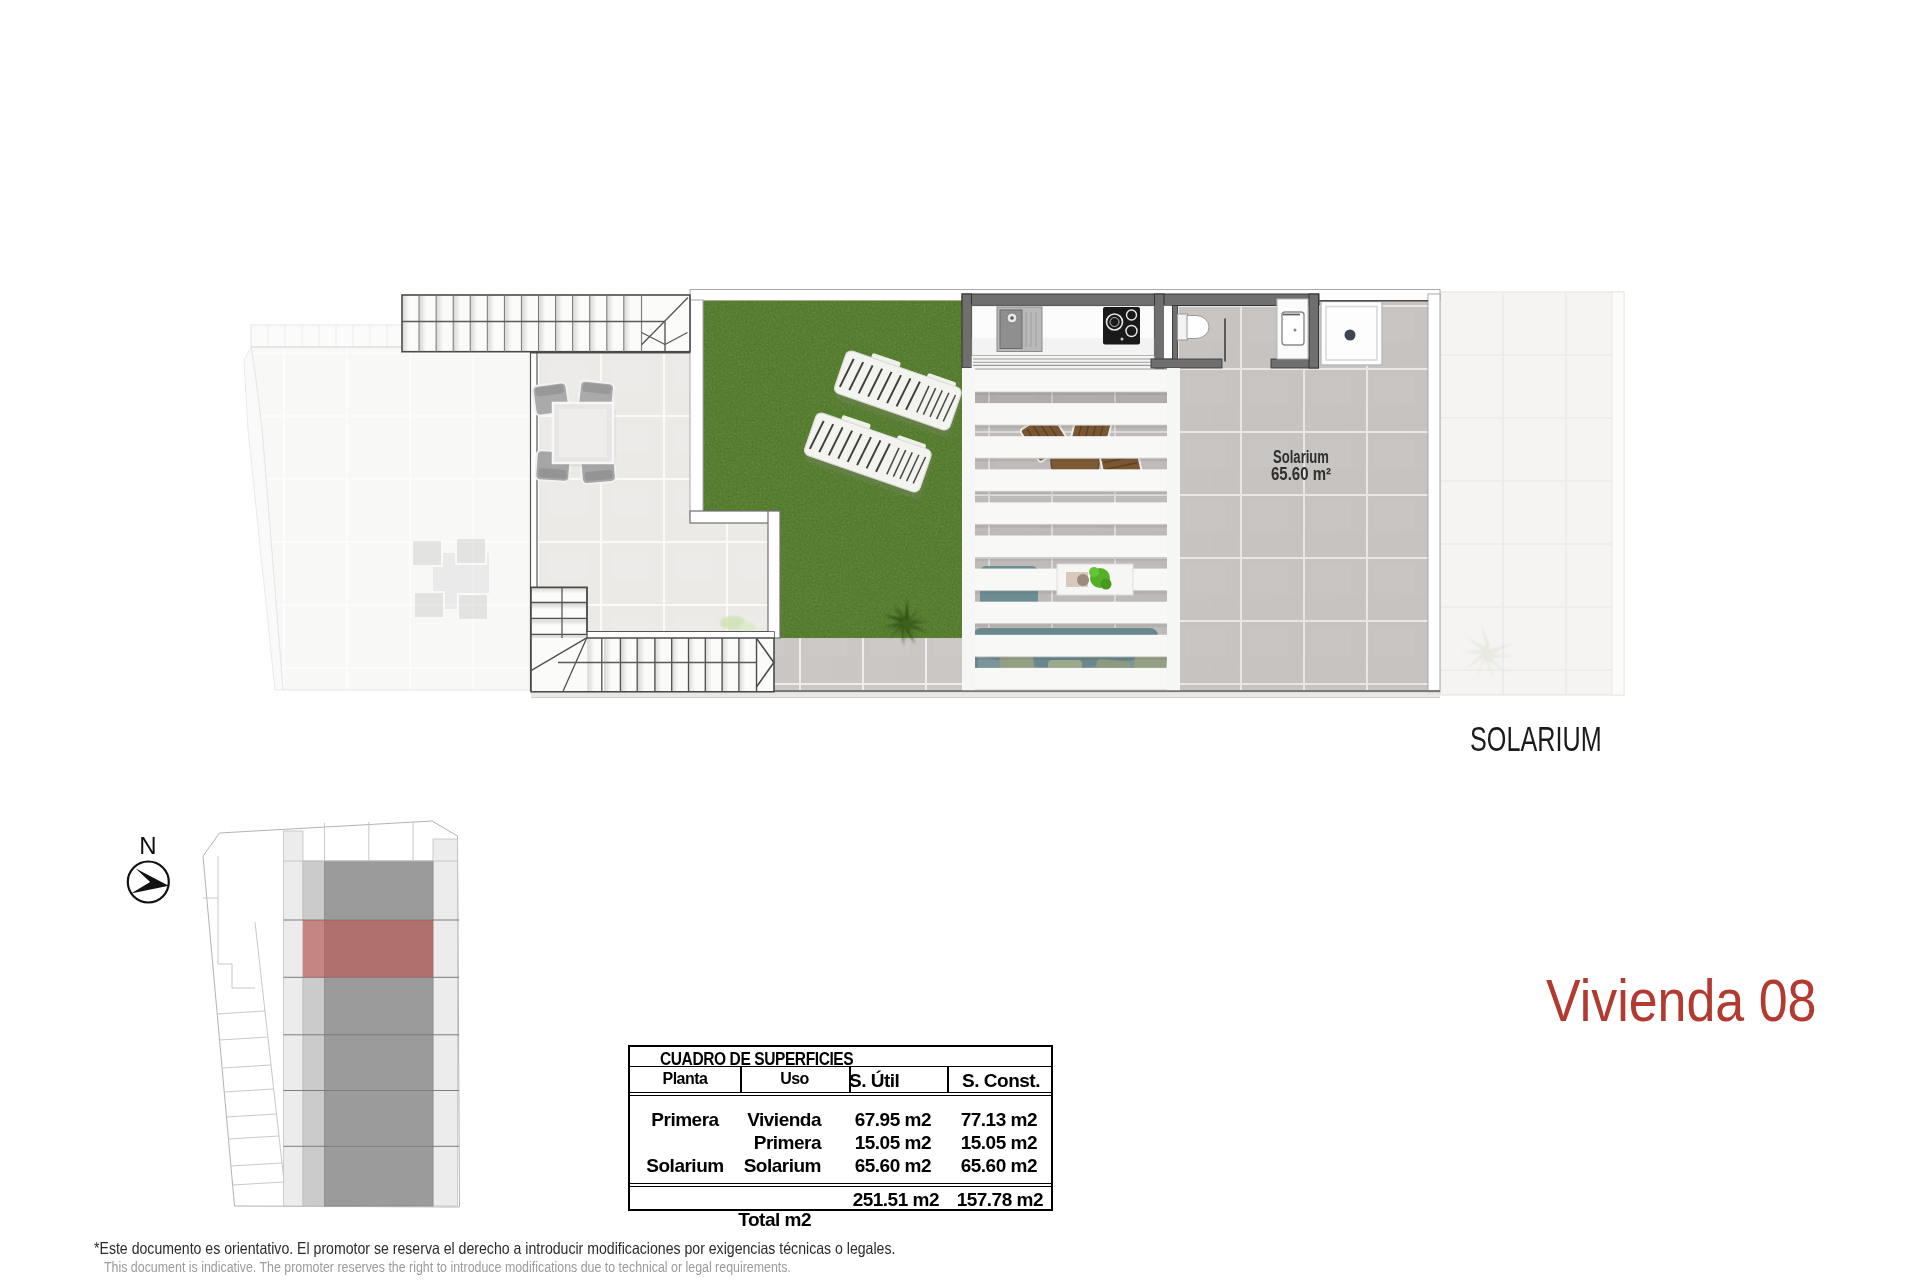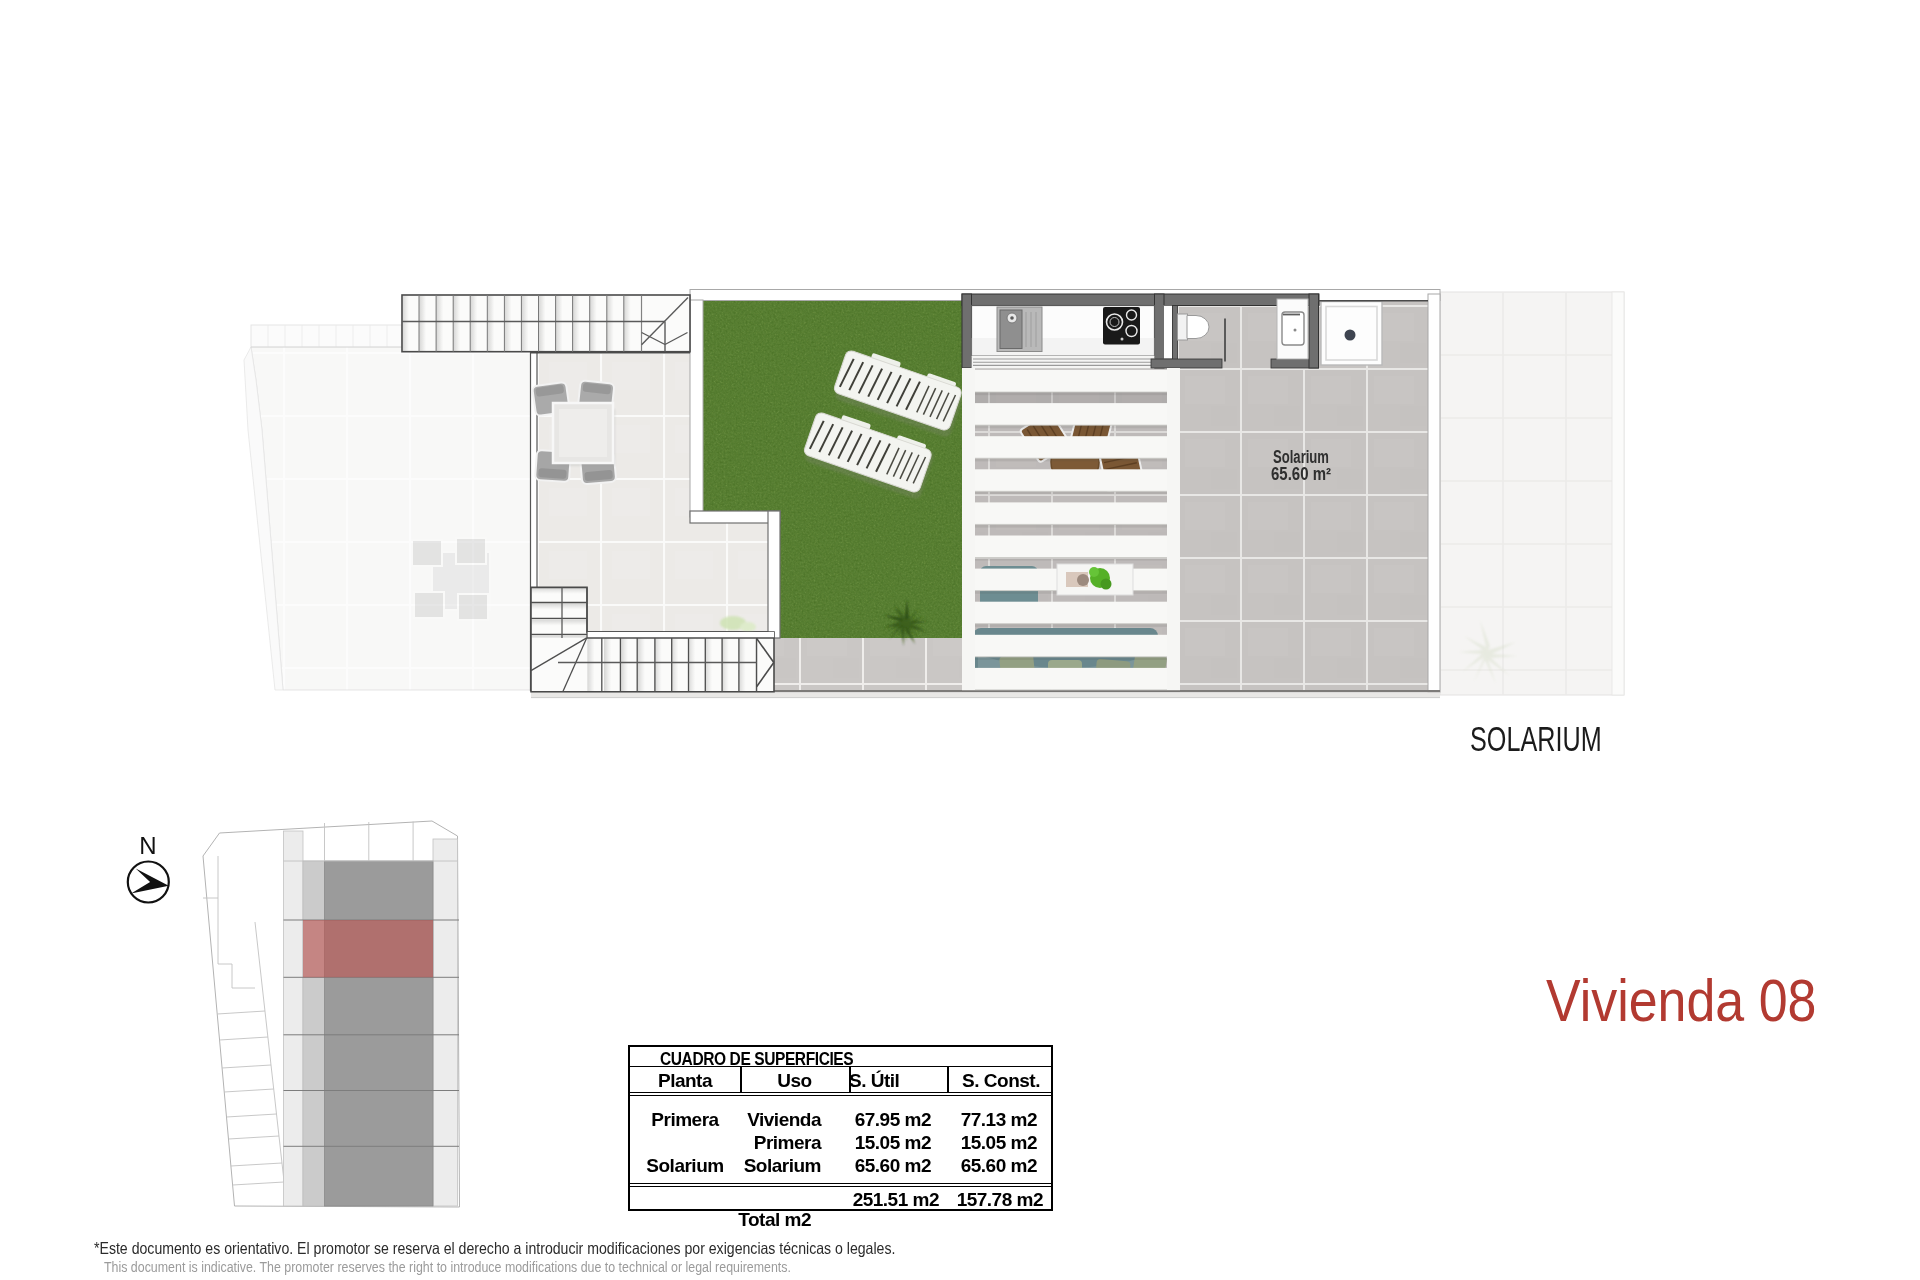--- a/index.html
+++ b/index.html
@@ -505,22 +505,22 @@
 
 <div class="abs" style="left:1470px;top:719px;font-size:35px;color:#1b1b1b;transform:scaleX(0.72);transform-origin:0 0;white-space:nowrap;">SOLARIUM</div>
 
 <div class="abs" style="left:1546px;top:967px;font-size:59px;color:#b23a31;transform:scaleX(0.88);transform-origin:0 0;white-space:nowrap;">Vivienda 08</div>
 
 <div class="abs" style="left:628px;top:1045px;width:425px;height:166px;border:2px solid #000;box-sizing:border-box;font-weight:bold;color:#000;letter-spacing:-0.5px;">
   <div style="position:absolute;left:0;top:0;width:100%;height:19.5px;border-bottom:1.5px solid #000;box-sizing:border-box;">
     <span style="position:absolute;left:30px;top:1px;font-size:18.5px;display:inline-block;transform:scaleX(0.84);transform-origin:0 0;white-space:nowrap;">CUADRO DE SUPERFICIES</span>
   </div>
   <div style="position:absolute;left:0;top:19.5px;width:100%;height:25px;box-sizing:border-box;">
-    <span style="position:absolute;left:0;width:110px;text-align:center;top:3px;font-size:19px;">Planta</span>
-    <span style="position:absolute;left:110px;width:109px;text-align:center;top:3px;font-size:19px;">Uso</span>
+    <span style="position:absolute;left:0;width:110px;text-align:center;top:3px;font-size:16px;">Planta</span>
+    <span style="position:absolute;left:110px;width:109px;text-align:center;top:3px;font-size:16px;">Uso</span>
     <span style="position:absolute;left:219px;width:98px;text-align:left;top:3px;font-size:19px;">S. Útil</span>
     <span style="position:absolute;left:317px;width:108px;text-align:center;top:3px;font-size:19px;">S. Const.</span>
     <span style="position:absolute;left:110px;top:0;width:1.5px;height:25px;background:#000;"></span>
     <span style="position:absolute;left:219px;top:0;width:1.5px;height:25px;background:#000;"></span>
     <span style="position:absolute;left:317px;top:0;width:1.5px;height:25px;background:#000;"></span>
   </div>
   <div style="position:absolute;left:0;top:44.5px;width:100%;height:4.5px;border-top:1.5px solid #000;border-bottom:1.5px solid #000;box-sizing:border-box;"></div>
   <div style="position:absolute;left:0;top:62px;width:100%;font-size:19px;">
     <span style="position:absolute;left:0;width:110px;text-align:center;">Primera</span>
     <span style="position:absolute;right:230px;">Vivienda</span>

